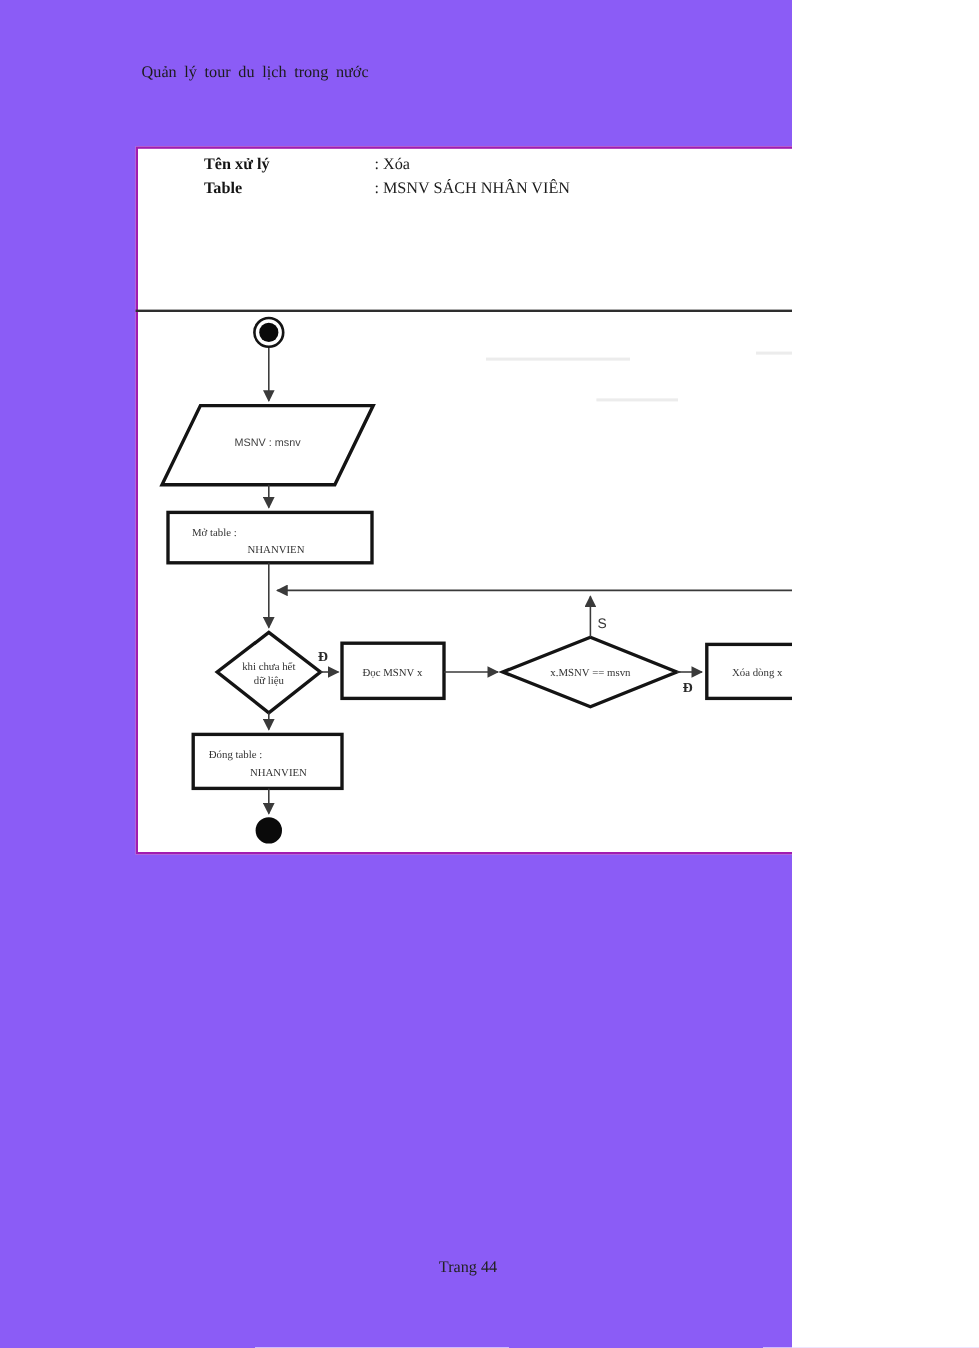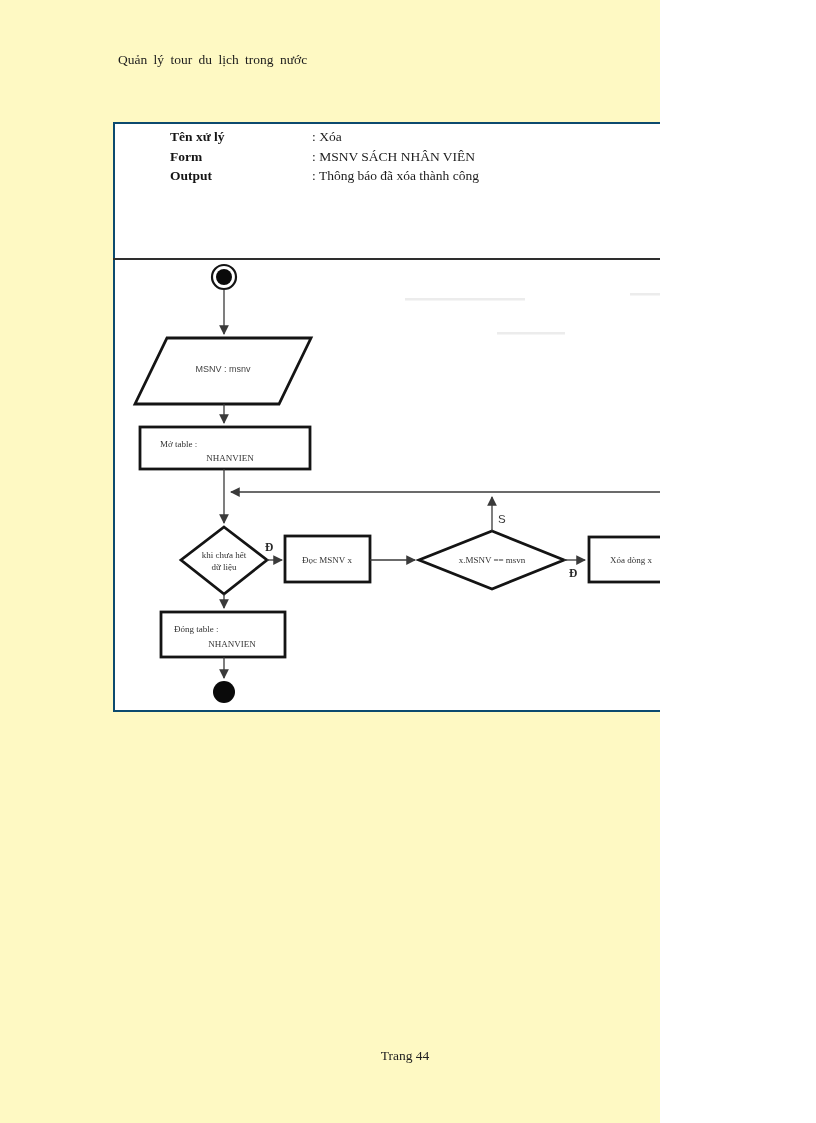--- a/index.html
+++ b/index.html
@@ -1,46 +1,46 @@
 <!DOCTYPE html>
 <html><head>
 <meta charset="utf-8">
 <style>
   html,body{margin:0;padding:0;background:#ffffff;}
   .page{
     position:relative;
     width:660px;height:1123px;
-    background:#fef9c3;
+    background:#8b5cf6;
     font-family:"Liberation Serif", serif;
     color:#1a1a1a;
     overflow:hidden;
   }
   .doc-header{
     position:absolute;left:118px;top:52px;
     font-size:13.5px;word-spacing:3px;color:#1c1c1c;
   }
   .spec-box{
     position:absolute;left:113px;top:122px;
     width:652px;height:586px;
-    border:2px solid #0c4a6e;background:#ffffff;text-decoration:underline;
+    border:2px solid #a21caf;background:#ffffff;text-decoration:underline;
   }
   .info-rows{
     position:absolute;left:55px;top:3px;
     font-size:13.5px;line-height:19.7px;
   }
   .info-row{white-space:nowrap;}
   .info-label{display:inline-block;width:142px;font-weight:bold;color:#151515;}
   .info-value{color:#1c1c1c;}
   .spec-divider{
     position:absolute;left:-2px;top:134px;width:656px;height:2px;
     background:#2e2e2e;
   }
   .diagram-svg{position:absolute;left:0px;top:136px;}
   .footer{
-    position:absolute;left:15px;top:1048px;width:780px;
+    position:absolute;left:0px;top:1048px;width:780px;
     text-align:center;font-size:13.5px;color:#222;
   }
   svg text{fill:#333;}
   .shape{fill:#ffffff;stroke:#141414;stroke-width:2.8;}
   .conn{stroke:#3a3a3a;stroke-width:1.3;fill:none;}
   .node-text{font-family:"Liberation Serif", serif;font-size:9px;}
   .node-text-sans{font-family:"Liberation Sans", sans-serif;font-size:9px;fill:#444;}
   .edge-label{font-family:"Liberation Serif", serif;font-size:11.5px;font-weight:bold;fill:#2a2a2a;}
   .edge-label-sans{font-family:"Liberation Sans", sans-serif;font-size:11.5px;fill:#3a3a3a;}
   .artifact{fill:#ececec;}
@@ -52,24 +52,21 @@
 
   <div class="doc-header">Quản lý tour du lịch trong nước</div>
 
   <div class="spec-box">
 
     <div class="info-rows">
       <div class="info-row">
         <span class="info-label">Tên xử lý</span><span class="info-value">: Xóa</span>
       </div>
       <div class="info-row">
-        <span class="info-label">Form</span><span class="info-value">: MSNV SÁCH NHÂN VIÊN</span>
-      </div>
-      <div class="info-row">
-        <span class="info-label">Output</span><span class="info-value">: Thông  báo đã xóa thành  công</span>
+        <span class="info-label">Table</span><span class="info-value">: MSNV SÁCH NHÂN VIÊN</span>
       </div>
     </div>
 
     <div class="spec-divider"></div>
 
     <svg class="diagram-svg" width="652" height="450" viewBox="0 0 652 450">
       <defs>
         <marker id="ah" viewBox="0 0 10 10" refX="9" refY="5" markerWidth="7.5" markerHeight="7.5" orient="auto">
           <path d="M0,0 L10,5 L0,10 z" fill="#3a3a3a"></path>
         </marker>

